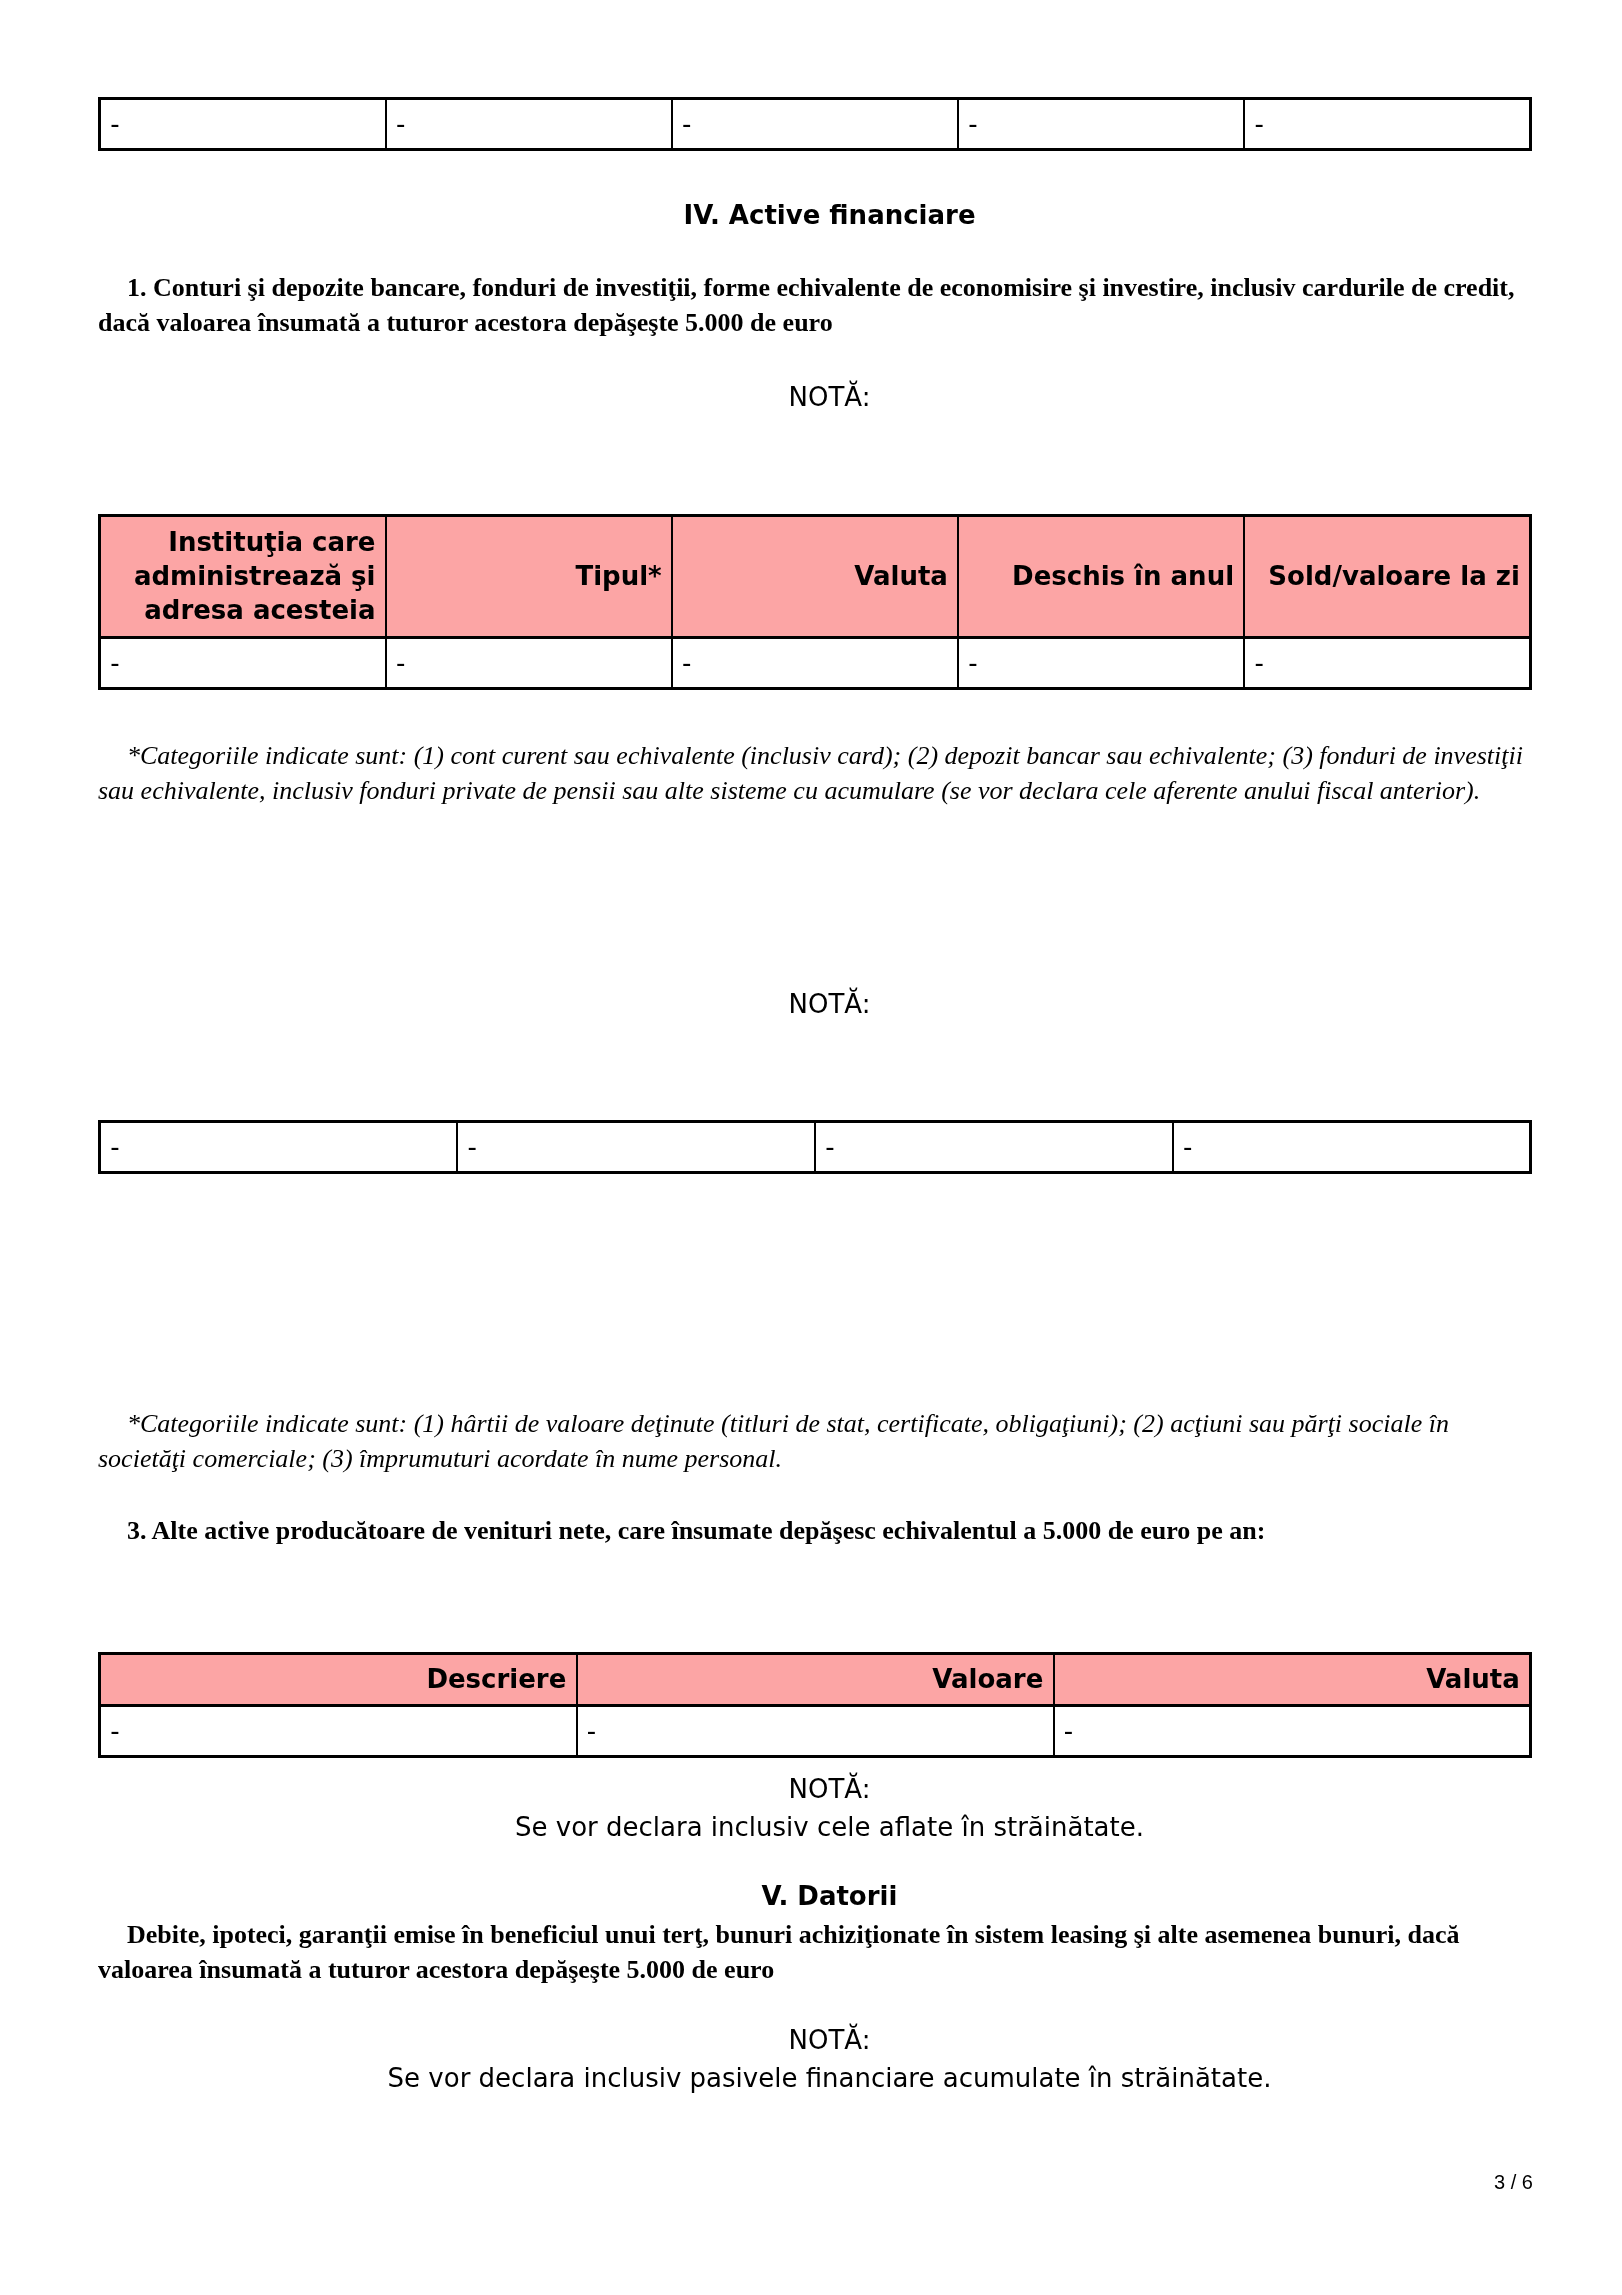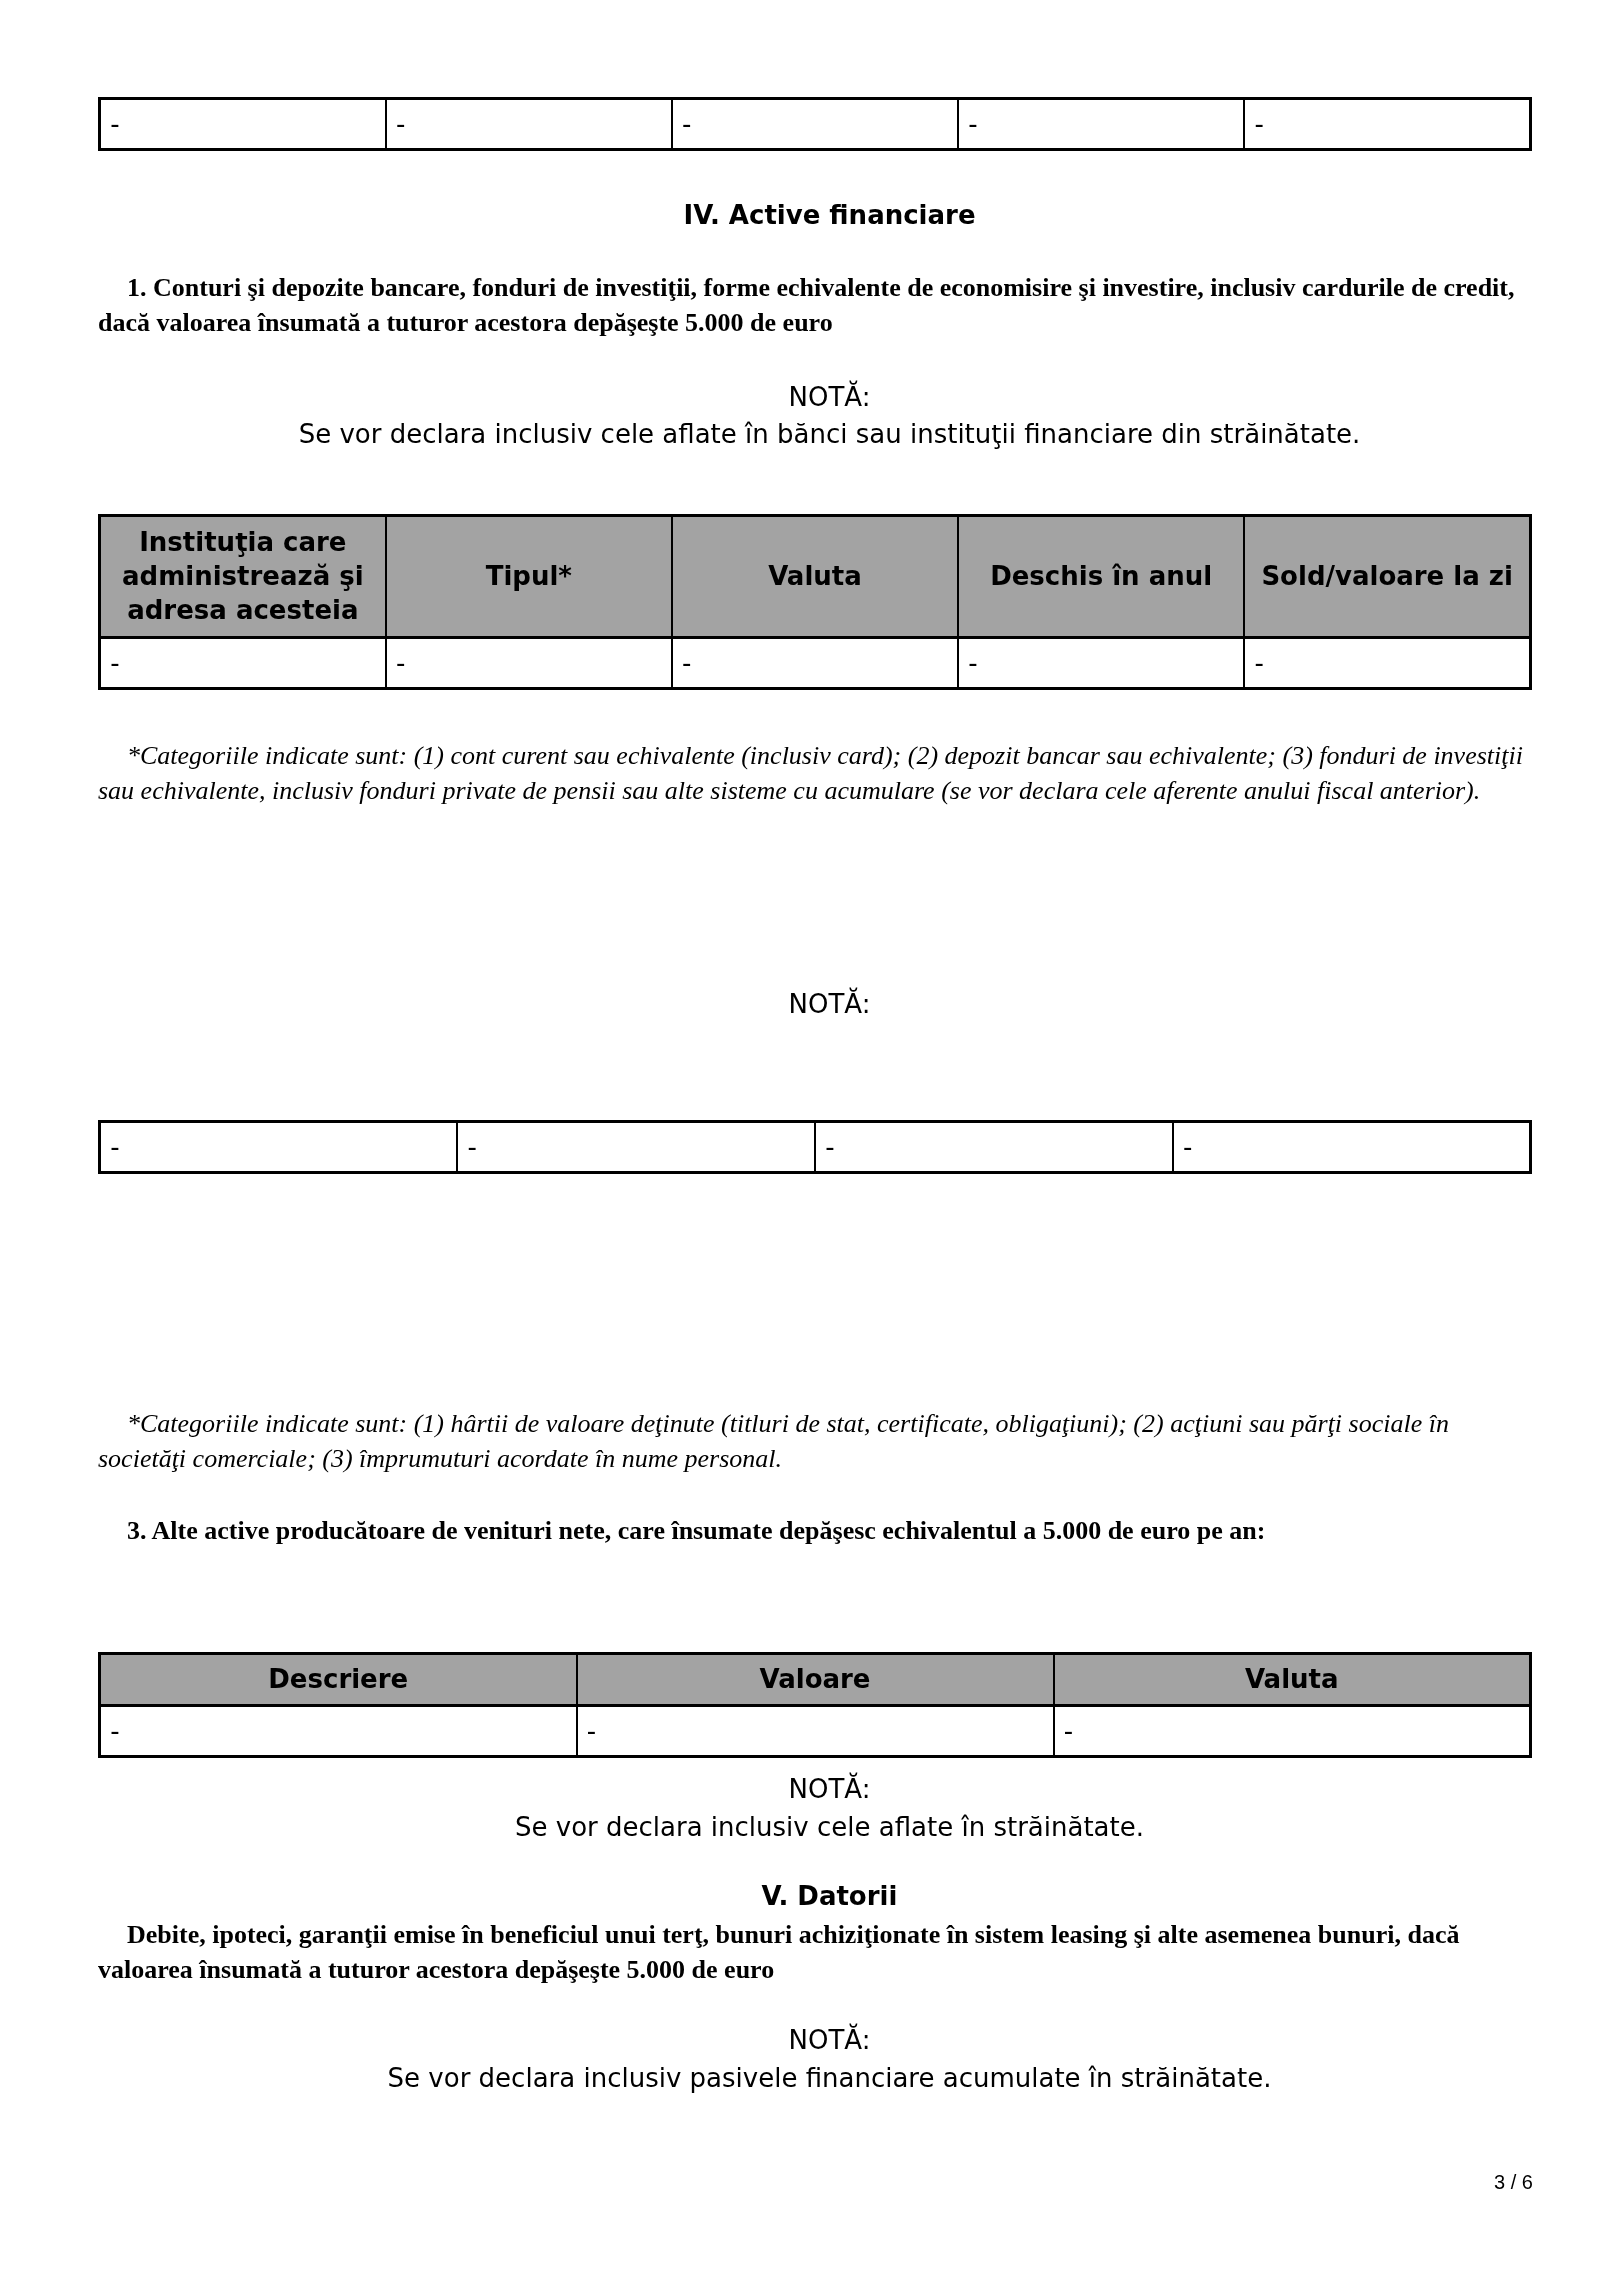--- a/index.html
+++ b/index.html
@@ -6,21 +6,21 @@
     body { width: 1622px; height: 2295px; position: relative; overflow: hidden;
            font-family: "DejaVu Sans", "Liberation Sans", sans-serif; color: #000; }
     .page { position: absolute; left: 0; top: 0; width: 1622px; height: 2295px; }
     .blk { position: absolute; left: 98px; width: 1434px; font-size: 26px; line-height: 35px; }
     .bold { font-weight: bold; }
     .ital { font-style: italic; }
     .indent { text-indent: 29px; font-family: Liberation Serif, serif; }
     .pad { padding-left: 29px; box-sizing: border-box; text-align: center; }
     table.t { position: absolute; left: 98px; width: 1434px; border-collapse: collapse;
               border: 3.9px solid #000; table-layout: fixed; font-size: 26px; }
-    table.t th { background: #a3a3a3; font-weight: bold; text-align: center; vertical-align: middle;
+    table.t th { background: #fca5a5; font-weight: bold; text-align: right; vertical-align: middle;
                  border: 2.6px solid #000; border-bottom: 3.9px solid #000; padding: 3.9px 9.2px; line-height: 34px; }
     table.t td { border: 2.6px solid #000; text-align: left; vertical-align: middle;
                  padding: 0 9.2px; height: 48px; line-height: 34px; }
     .pagenum { position: absolute; right: 89px; top: 2171px; font-family: "Liberation Sans", sans-serif;
                font-size: 20px; }
   </style>
 </head>
 <body>
 
 <div class="page">
@@ -42,21 +42,20 @@
       <td>-</td>
     </tr>
   </tbody>
     </table>
 
   <div class="blk bold pad" style="top:198px;">IV. Active financiare</div>
 
   <div class="blk bold indent" style="top:270px;">1. Conturi şi depozite bancare, fonduri de investiţii, forme echivalente de economisire şi investire, inclusiv cardurile de credit, dacă valoarea însumată a tuturor acestora depăşeşte 5.000 de euro</div>
 
   <div class="blk pad" style="top:380px;">NOTĂ:</div>
-  <div class="blk pad" style="top:417px;">Se vor declara inclusiv cele aflate în bănci sau instituţii financiare din străinătate.</div>
 
   <table class="t" style="top:514px;">
     <colgroup>
         <col>
         <col>
         <col>
         <col>
         <col>
       </colgroup>
     <tbody>

